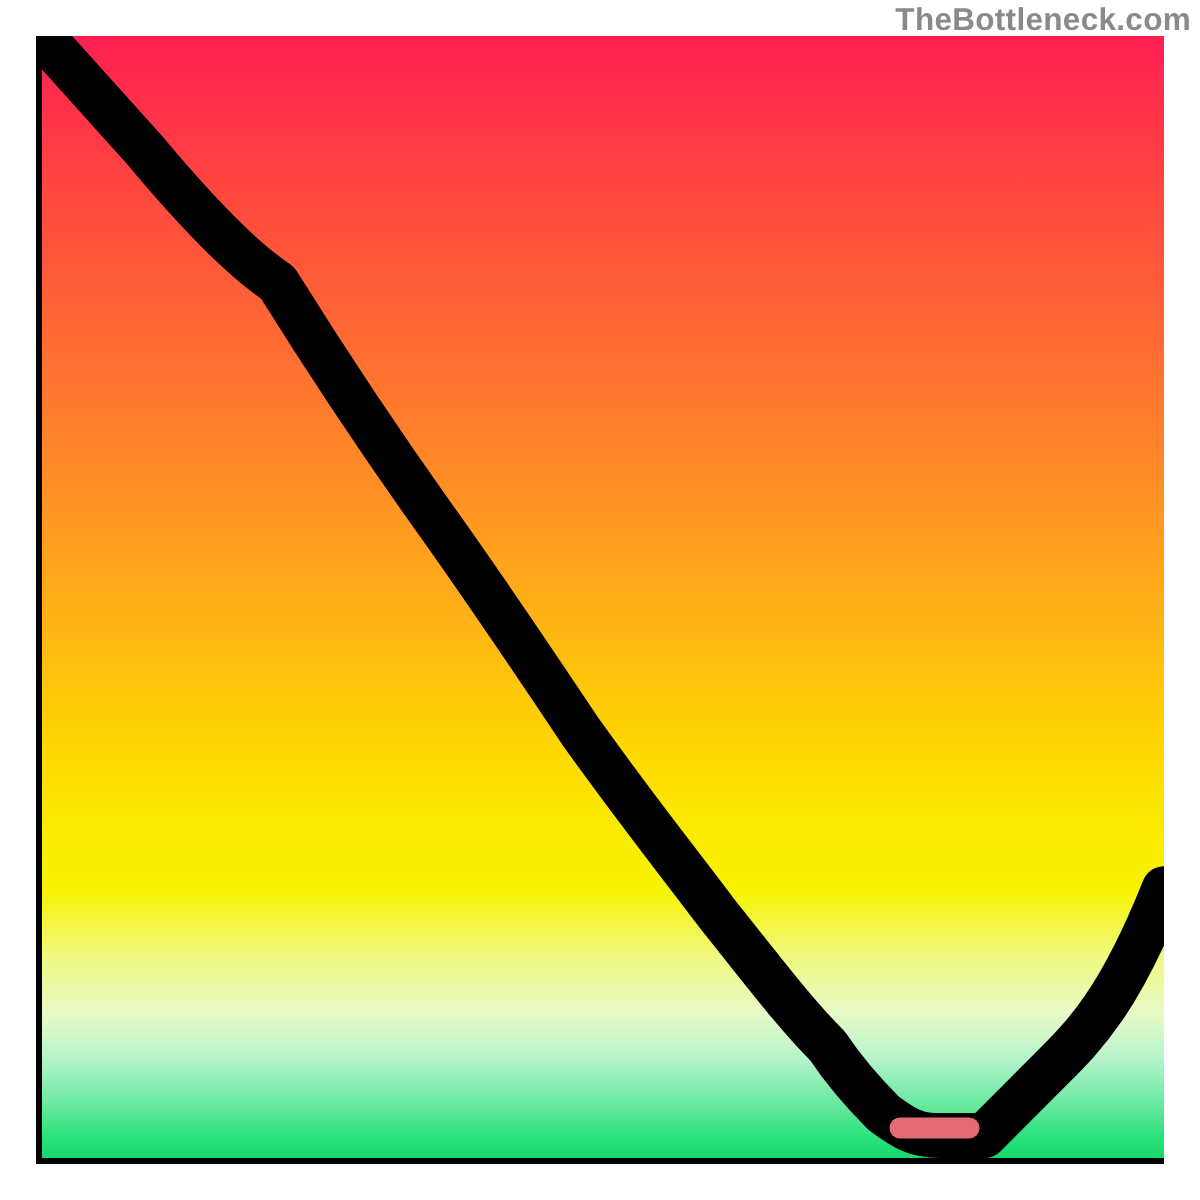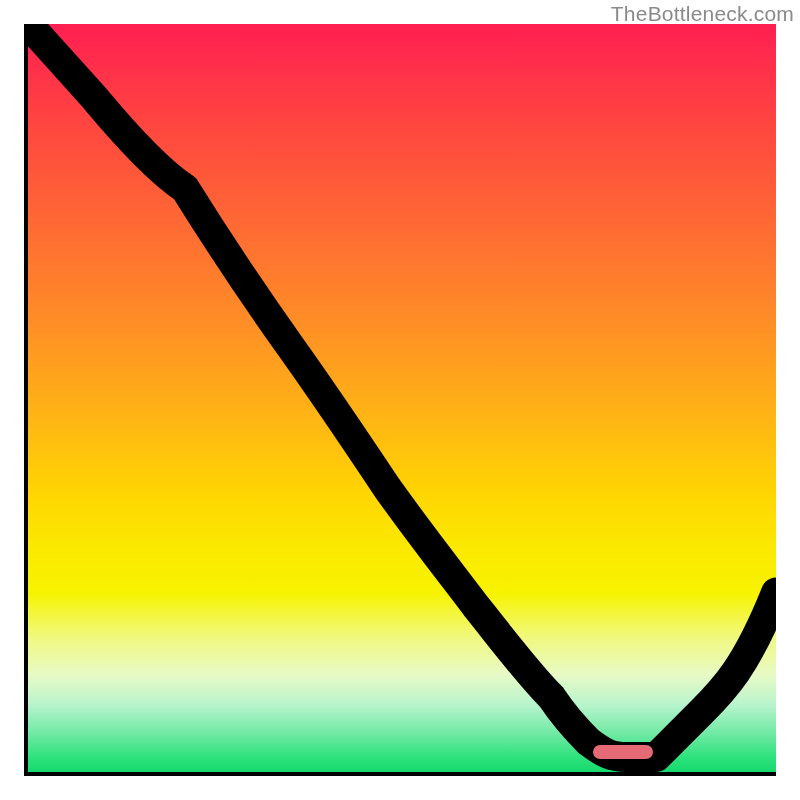--- a/index.html
+++ b/index.html
@@ -61,21 +61,21 @@
     position: absolute;
     height: 14px;
     border-radius: 7px;
     background: #e46b75;
   }
   .watermark {
     position: absolute;
     top: 2px;
     right: 6px;
     font-size: 21px;
-    font-weight: 400;
+    font-weight: 700;
     color: #8a8a8a;
     letter-spacing: 0.2px;
   }
 </style>
 </head>
 <body>
 
 <div class="chart-wrapper">
 
   <div class="watermark">TheBottleneck.com</div>

